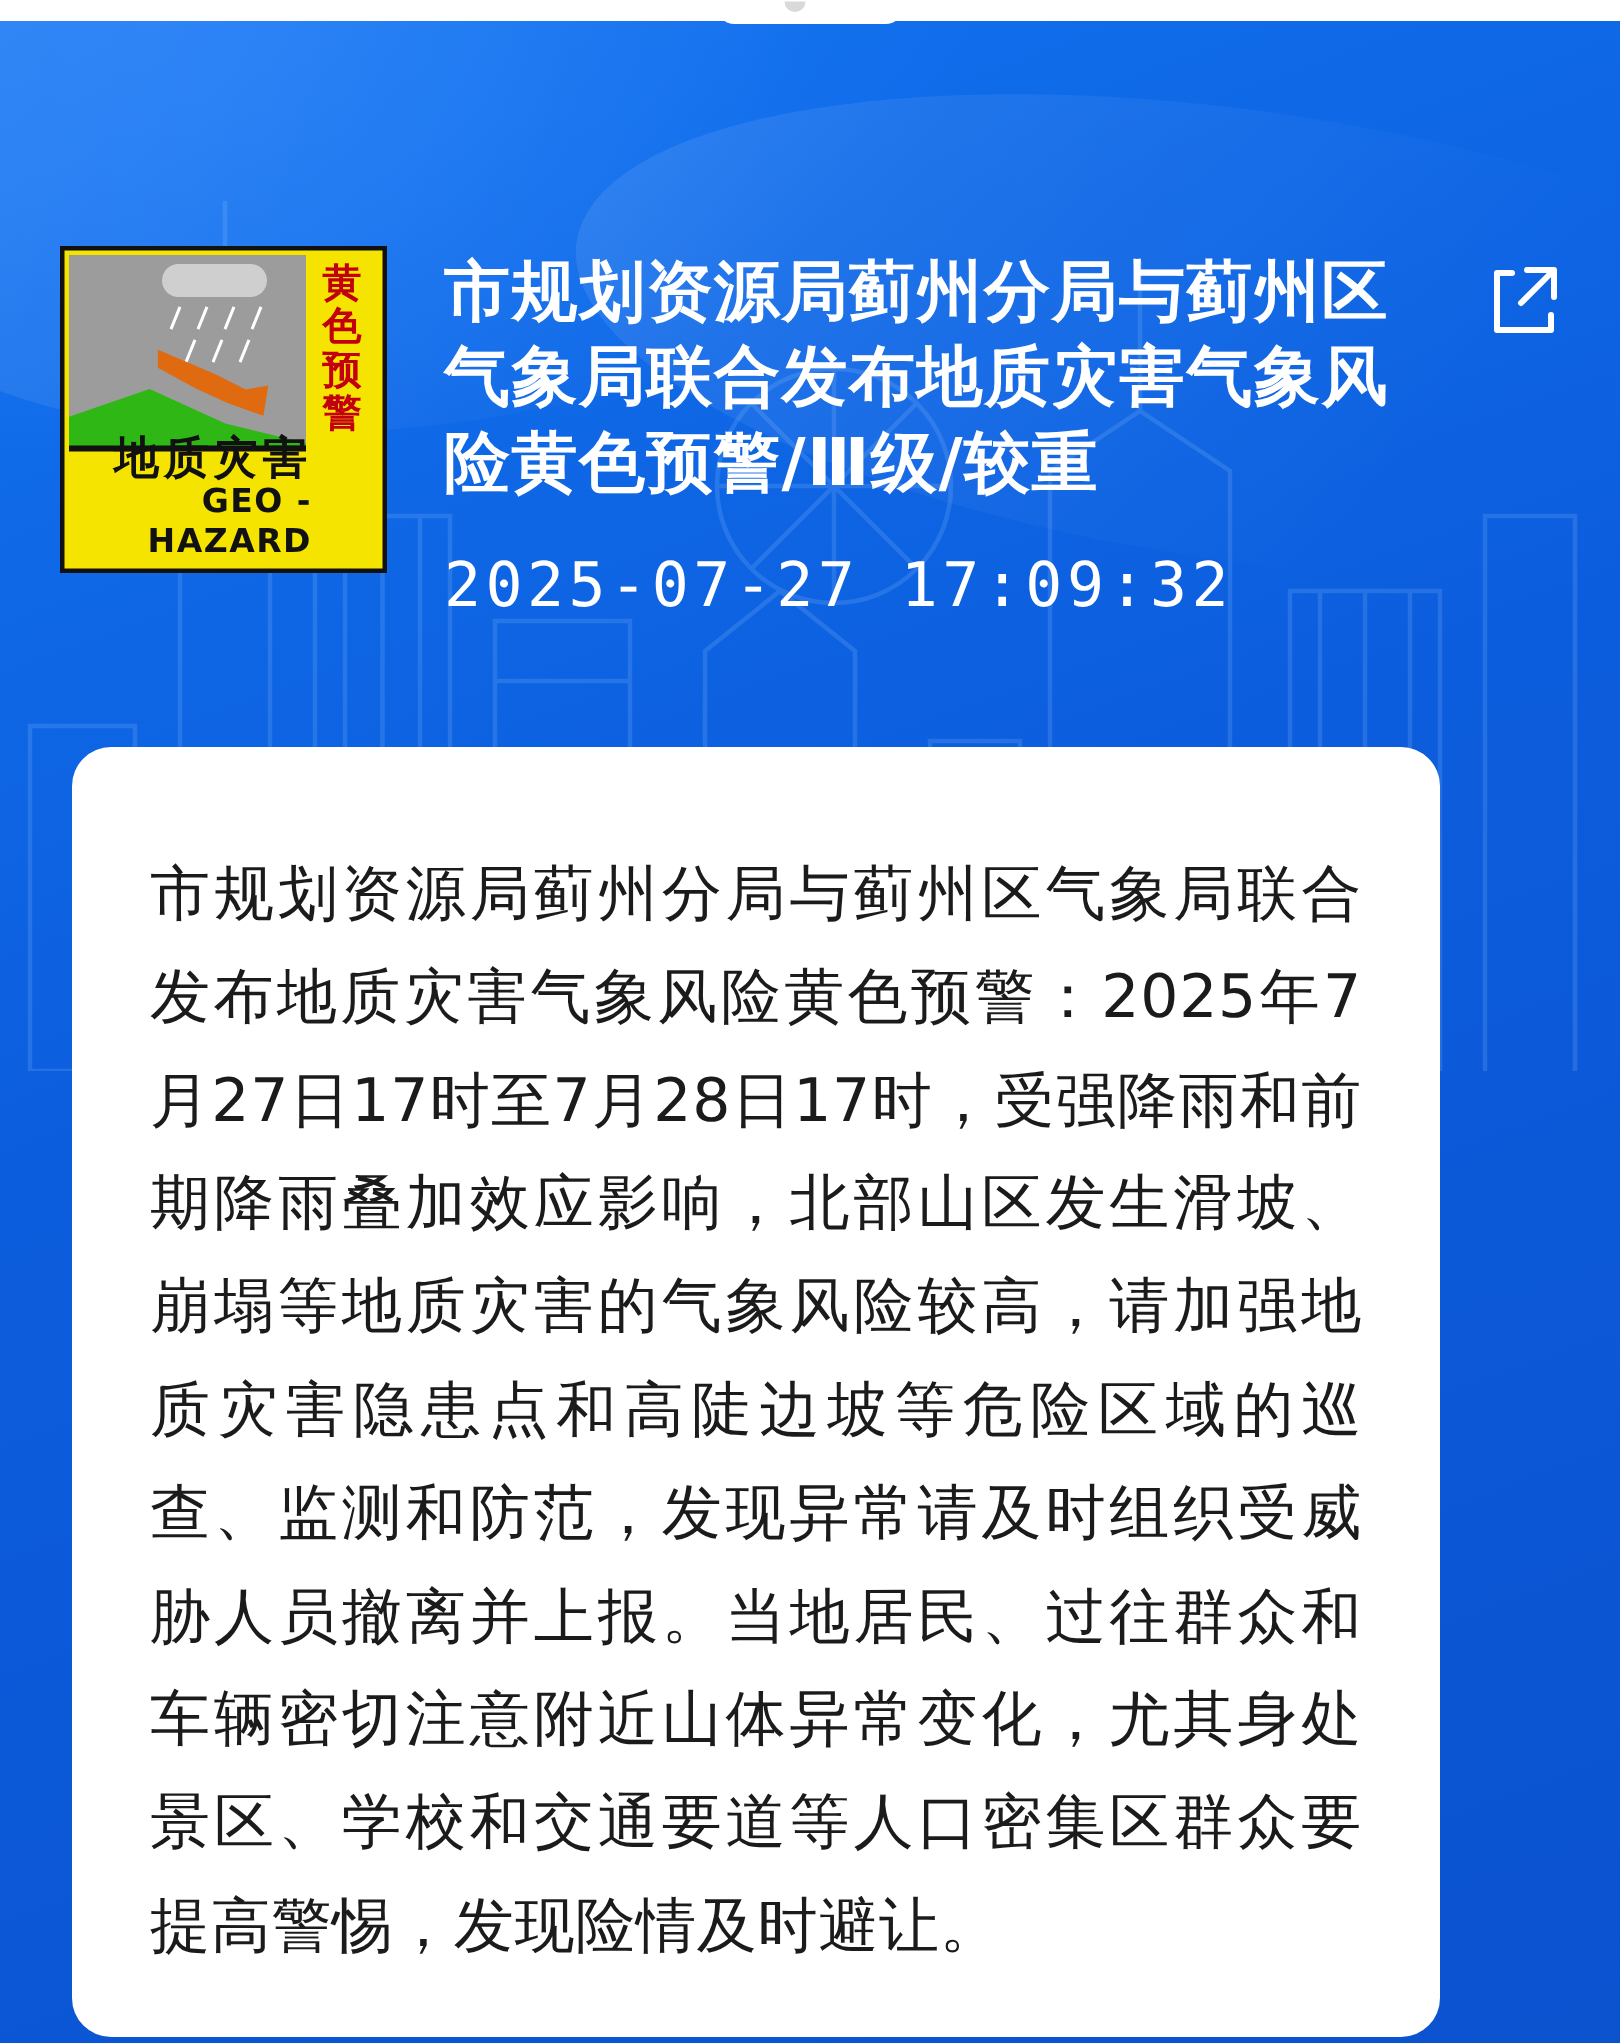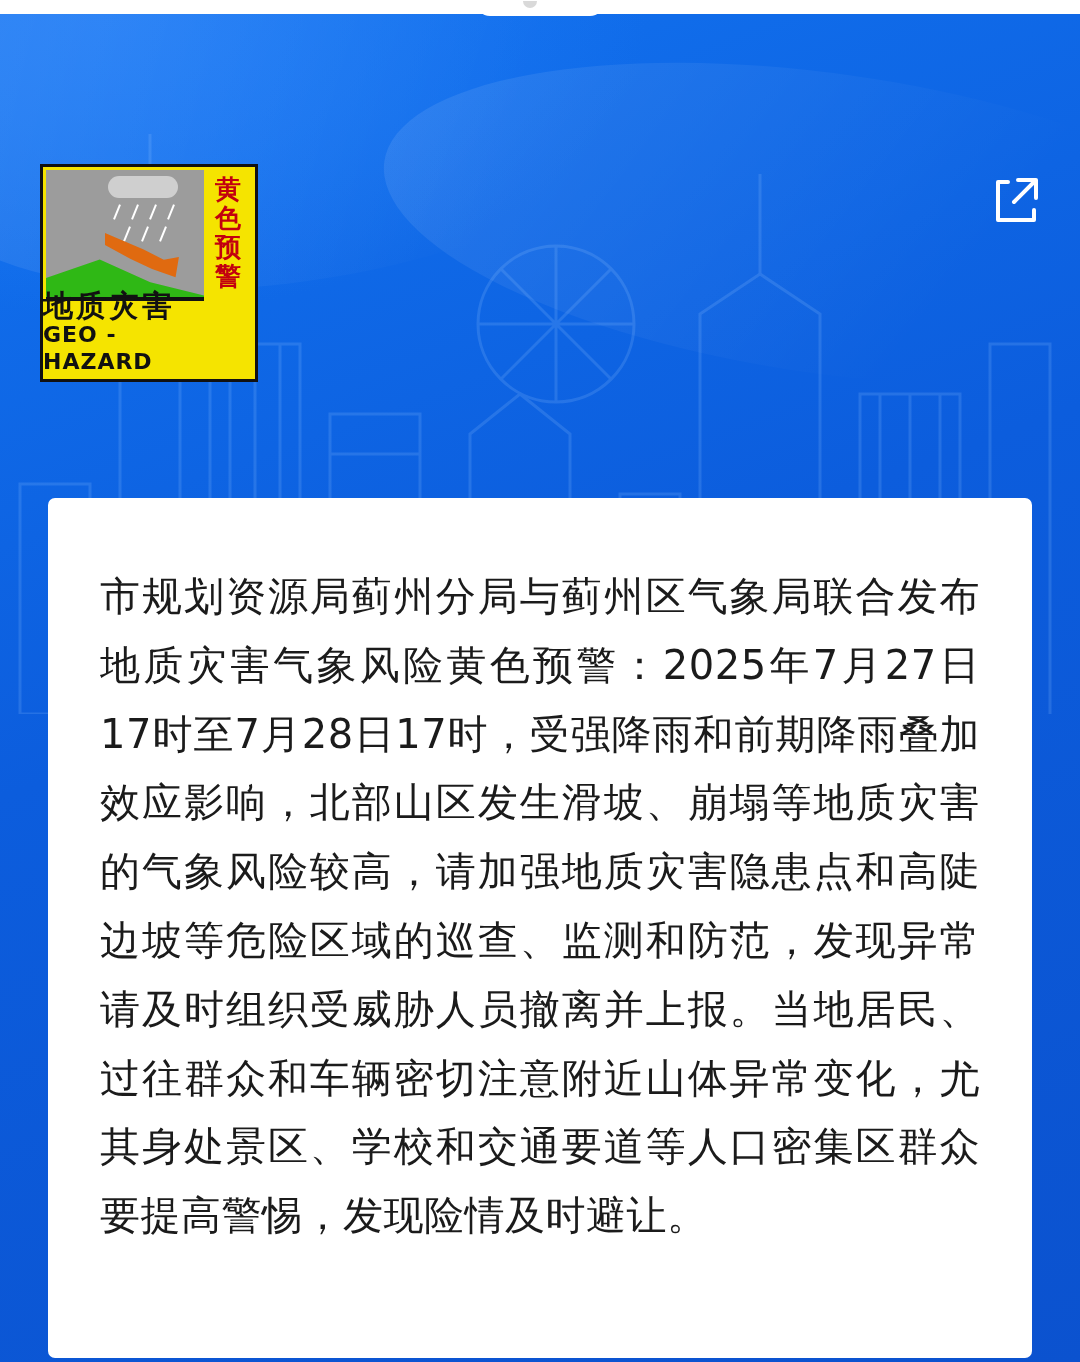--- a/index.html
+++ b/index.html
@@ -177,21 +177,21 @@
     line-height: 1.12;
     text-align: center;
     letter-spacing: 0;
     font-family: "DejaVu Sans", sans-serif;
   }
   .hz-label {
     position: absolute;
     left: 0;
     bottom: 4px;
     width: 165px;
-    text-align: left;
+    text-align: right;
     color: #111;
     font-weight: bold;
     font-family: "DejaVu Sans", sans-serif;
   }
   .hz-label .cn { font-size: 30px; letter-spacing: 3px; display:block; line-height:1.1;}
   .hz-label .en { font-size: 22px; letter-spacing: 1px; display:block; line-height:1.2;}
   .hz-divider {
     position: absolute;
     left: 3px;
     top: 130px;
@@ -232,24 +232,24 @@
     right: 36px;
     width: 56px;
     height: 56px;
   }
 
   
   .card {
     position: absolute;
     top: 484px;
     left: 48px;
-    width: 984px;
+    width: 912px;
     height: 860px;
     background: #ffffff;
-    border-radius: 7px;
+    border-radius: 26px;
     box-sizing: border-box;
     padding: 64px 52px 40px 52px;
     overflow: hidden;
   }
   .card-body {
     color: #1b1b1b;
     font-size: 40px;
     line-height: 1.72;
     text-align: justify;
     font-family: "DejaVu Sans", sans-serif;
@@ -303,20 +303,24 @@
         <div class="hz-arrow"></div>
         <div class="hz-divider"></div>
         <div class="hz-yellow-right"></div>
         <div class="hz-vtext">黄色预警</div>
         <div class="hz-label">
           <span class="cn">地质灾害</span>
           <span class="en">GEO - HAZARD</span>
         </div>
       </div>
 
+      <div class="title-block">
+        <div class="alert-title">市规划资源局蓟州分局与蓟州区气象局联合发布地质灾害气象风险黄色预警/Ⅲ级/较重</div>
+        <div class="alert-time">2025-07-27 17:09:32</div>
+      </div>
     </div>
 
     <svg class="share-icon" viewBox="0 0 56 56" fill="none">
       <path d="M20 10 H10 V48 H46 V38" stroke="#ffffff" stroke-width="4" stroke-linecap="round" stroke-linejoin="round"></path>
       <path d="M30 8 H48 V26" stroke="#ffffff" stroke-width="4" stroke-linecap="round" stroke-linejoin="round"></path>
       <path d="M47 9 L26 30" stroke="#ffffff" stroke-width="4" stroke-linecap="round"></path>
     </svg>
 
     <div class="card">
       <div class="card-body">市规划资源局蓟州分局与蓟州区气象局联合发布地质灾害气象风险黄色预警：2025年7月27日17时至7月28日17时，受强降雨和前期降雨叠加效应影响，北部山区发生滑坡、崩塌等地质灾害的气象风险较高，请加强地质灾害隐患点和高陡边坡等危险区域的巡查、监测和防范，发现异常请及时组织受威胁人员撤离并上报。当地居民、过往群众和车辆密切注意附近山体异常变化，尤其身处景区、学校和交通要道等人口密集区群众要提高警惕，发现险情及时避让。</div>

